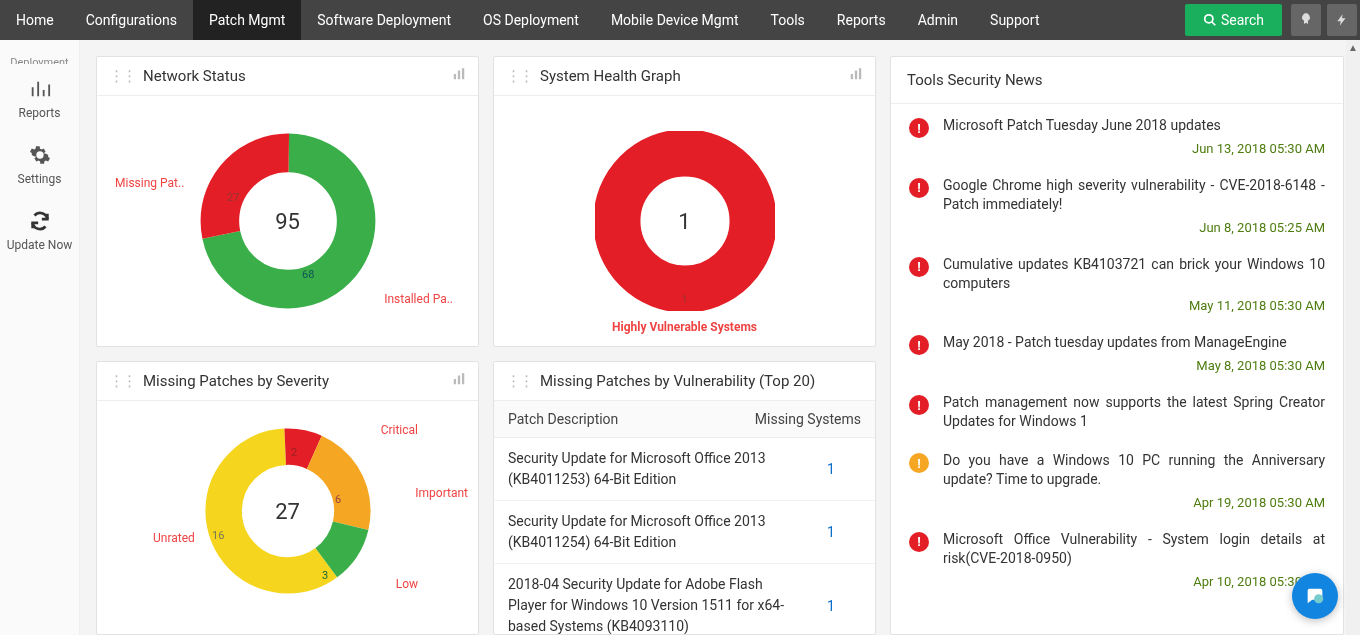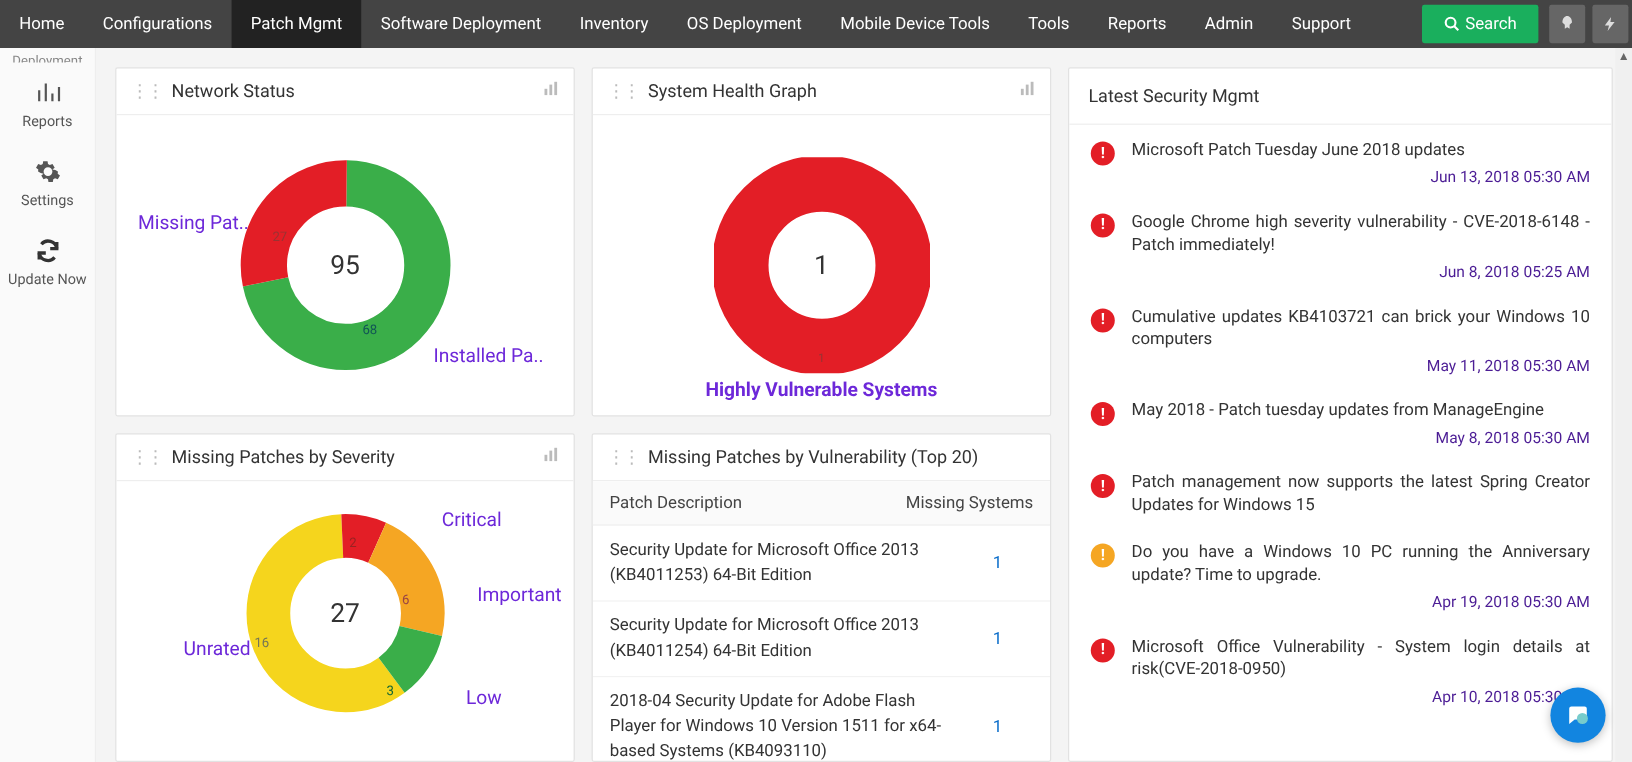--- a/index.html
+++ b/index.html
@@ -4,68 +4,67 @@
 <style>
 * { margin: 0; padding: 0; box-sizing: border-box; font-family: -apple-system, BlinkMacSystemFont, "Segoe UI", Roboto, Arial, sans-serif; }
 body { background: #f4f4f4; width: 1360px; height: 635px; overflow: hidden; position: relative; }
 .topnav { background: #444; height: 40px; display: flex; align-items: stretch; color: #fff; font-size: 14px; }
 .topnav .nav-item { padding: 0 16px; display: flex; align-items: center; cursor: pointer; white-space: nowrap; }
 .topnav .nav-item.active { background: #222; }
 .topnav .spacer { flex: 1; }
 .topnav .search-btn { background: #1aaf5d; display: flex; align-items: center; padding: 0 18px; margin: 4px 6px; border-radius: 2px; cursor: pointer; gap: 4px; }
 .topnav .icon-btn { background: #666; width: 30px; height: 32px; margin: 4px 3px; display: flex; align-items: center; justify-content: center; border-radius: 2px; cursor: pointer; }
 .layout { display: flex; height: calc(635px - 40px); }
-.sidebar { width: 80px; background: #fafafa; border-right: 1px solid #eee; display: flex; flex-direction: column; align-items: center; padding-top: 4px; }
+.sidebar { width: 80px; background: #fafafa; border-right: 1px solid #eee; display: flex; flex-direction: column; align-items: center; padding-top: 16px; }
 .sidebar .item-trunc { color:#888; font-size: 11px; height: 8px; overflow: hidden; width: 100%; text-align: center;}
 .sidebar .side-item { width: 100%; text-align: center; padding: 14px 4px 10px; cursor: pointer; color: #555; font-size: 12px; }
 .sidebar .side-item svg { display: block; margin: 0 auto 6px; }
 .main { flex: 1; padding: 16px 16px 0 16px; display: flex; gap: 14px; overflow: hidden; }
 .left-col { flex: 0 0 780px; display: flex; flex-direction: column; gap: 14px; }
 .news-col { flex: 1; }
 .row2 { display: flex; gap: 14px; }
 .card { background: #fff; border: 1px solid #e2e2e2; border-radius: 2px; }
 .card-hdr { display: flex; align-items: center; padding: 10px 12px; border-bottom: 1px solid #eee; font-size: 15px; color: #333; }
 .card-hdr .grip { color: #bbb; margin-right: 8px; letter-spacing: -2px; }
 .card-hdr .hdr-icon { margin-left: auto; color: #bbb; }
 .donut-wrap { position: relative; height: 250px; display:flex; align-items:center; justify-content:center; }
 .donut-wrap svg { display:block; }
 .donut-center { position:absolute; font-size: 22px; color:#333; }
-.donut-label { position: absolute; font-size: 16px; color: #6d28d9; }
+.donut-label { position: absolute; font-size: 12px; color: #ef4444; }
 .news-hdr { padding: 14px 16px; font-size: 15px; color: #333; border-bottom: 1px solid #eee; }
 .news-list { height: 520px; overflow-y: scroll; }
 .news-item { display: flex; gap: 14px; padding: 12px 18px 8px; font-size: 14px; color: #333; }
 .news-badge { width: 20px; height: 20px; border-radius: 50%; display: flex; align-items: center; justify-content: center; color: #fff; font-weight: bold; font-size: 13px; flex-shrink: 0; margin-top: 2px;}
 .news-badge.err { background: #e31e26; }
 .news-badge.warn { background: #f5a623; }
 .news-body { flex: 1; }
 .news-title { text-align: justify; line-height: 1.35; }
-.news-date { text-align: right; color: #4c1d95; font-size: 13px; margin-top: 6px; }
+.news-date { text-align: right; color: #4d7c0f; font-size: 13px; margin-top: 6px; }
 .tbl-hdr { display:flex; padding: 10px 14px; font-size: 14px; color:#444; border-bottom:1px solid #eee; background:#fafafa;}
 .tbl-hdr .c1{flex:1;} .tbl-hdr .c2{width:120px; text-align:right;}
 .tbl-body { height: 200px; overflow-y: auto; }
 .tbl-body::-webkit-scrollbar{width:10px;} .tbl-body::-webkit-scrollbar-thumb{background:#ccc;}
 .tbl-row { display:flex; padding: 10px 14px; font-size: 14px; color:#333; border-bottom:1px solid #f2f2f2; align-items: center;}
 .tbl-row .c1 { flex:1; line-height:1.5; }
 .tbl-row .c2 { width:60px; text-align:center; color:#0b6dca; cursor:pointer; }
 .right-scroll { width: 14px; background:#f0f0f0; position:absolute; right:0; top:40px; bottom:0; }
 .right-scroll .arrow { height:14px; display:flex;align-items:center;justify-content:center;color:#666;font-size:10px;}
 .chat-bubble { position: absolute; right: 22px; bottom: 16px; width: 46px; height: 46px; border-radius: 50%; background: #1285e0; display:flex;align-items:center;justify-content:center; box-shadow: 0 2px 8px rgba(0,0,0,0.25); cursor:pointer;}
 .news-list::-webkit-scrollbar{width:10px;} .news-list::-webkit-scrollbar-thumb{background:#ccc;}
 </style>
 </head>
 <body>
 
 <div class="topnav">
   <div class="nav-item">Home</div>
   <div class="nav-item">Configurations</div>
   <div class="nav-item active">Patch Mgmt</div>
   <div class="nav-item">Software Deployment</div>
-  <div class="nav-item">Inventory</div>
   <div class="nav-item">OS Deployment</div>
-  <div class="nav-item">Mobile Device Tools</div>
+  <div class="nav-item">Mobile Device Mgmt</div>
   <div class="nav-item">Tools</div>
   <div class="nav-item">Reports</div>
   <div class="nav-item">Admin</div>
   <div class="nav-item">Support</div>
   <div class="spacer"></div>
   <div class="search-btn">
     <svg width="14" height="14" viewBox="0 0 24 24" fill="none" stroke="#fff" stroke-width="3">
         <circle cx="10" cy="10" r="7"></circle>
         <line x1="21" y1="21" x2="15" y2="15"></line>
       </svg>
@@ -215,21 +214,21 @@
               <div class="c1">2018-04 Security Update for Adobe Flash Player for Windows 10 Version 1511 for x64-based Systems (KB4093110)</div>
               <div class="c2">1</div>
             </div>
 
           </div>
         </div>
       </div>
     </div>
 
     <div class="card news-col">
-      <div class="news-hdr">Latest Security Mgmt</div>
+      <div class="news-hdr">Tools Security News</div>
       <div class="news-list">
         <div class="news-item">
             <div class="news-badge err">!</div>
             <div class="news-body">
               <div class="news-title">Microsoft Patch Tuesday June 2018 updates</div>
               <div class="news-date">Jun 13, 2018 05:30 AM</div>
             </div>
           </div>
         <div class="news-item">
             <div class="news-badge err">!</div>
@@ -248,21 +247,21 @@
         <div class="news-item">
             <div class="news-badge err">!</div>
             <div class="news-body">
               <div class="news-title">May 2018 - Patch tuesday updates from ManageEngine</div>
               <div class="news-date">May 8, 2018 05:30 AM</div>
             </div>
           </div>
         <div class="news-item">
             <div class="news-badge err">!</div>
             <div class="news-body">
-              <div class="news-title">Patch management now supports the latest Spring Creator Updates for Windows 15</div>
+              <div class="news-title">Patch management now supports the latest Spring Creator Updates for Windows 1</div>
             </div>
           </div>
         <div class="news-item">
             <div class="news-badge warn">!</div>
             <div class="news-body">
               <div class="news-title">Do you have a Windows 10 PC running the Anniversary update? Time to upgrade.</div>
               <div class="news-date">Apr 19, 2018 05:30 AM</div>
             </div>
           </div>
         <div class="news-item">

